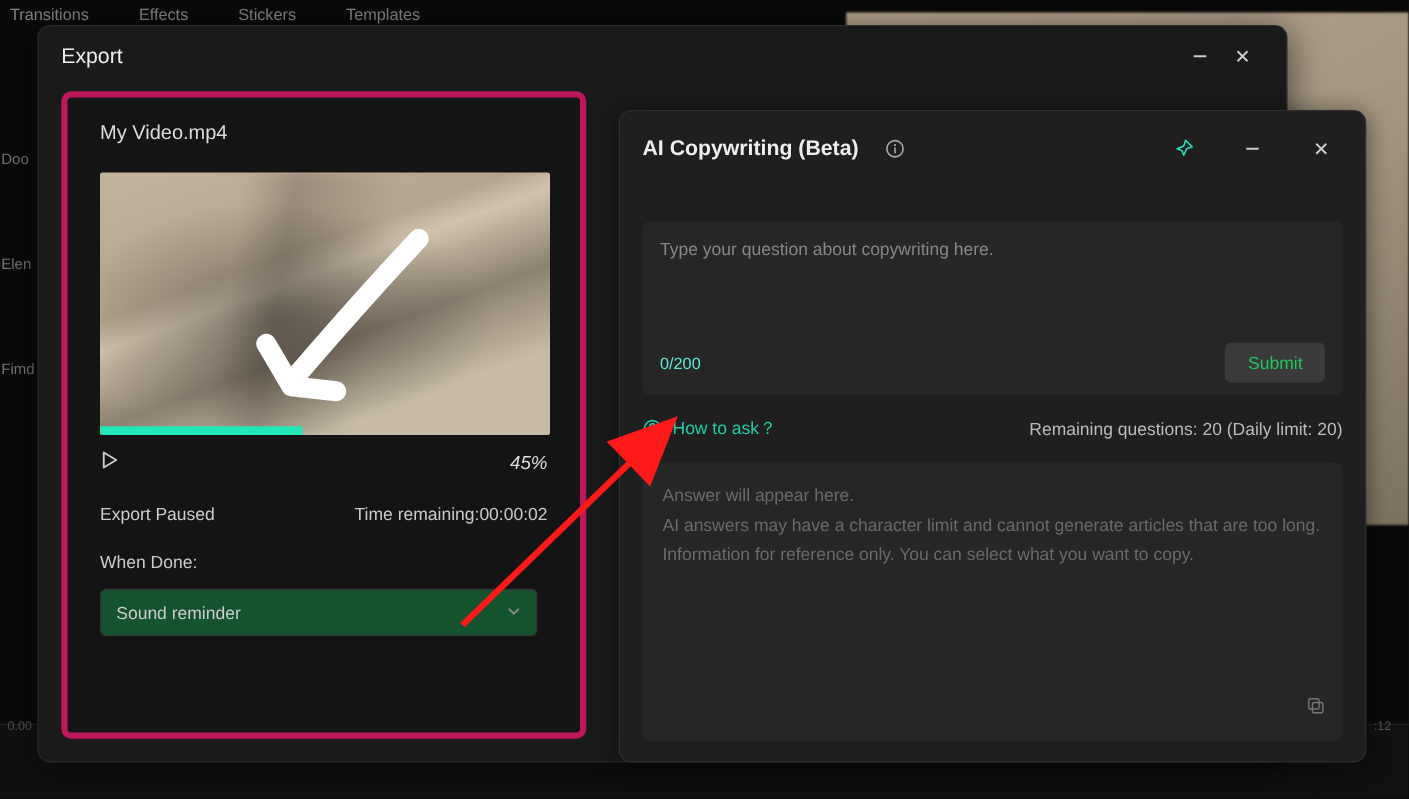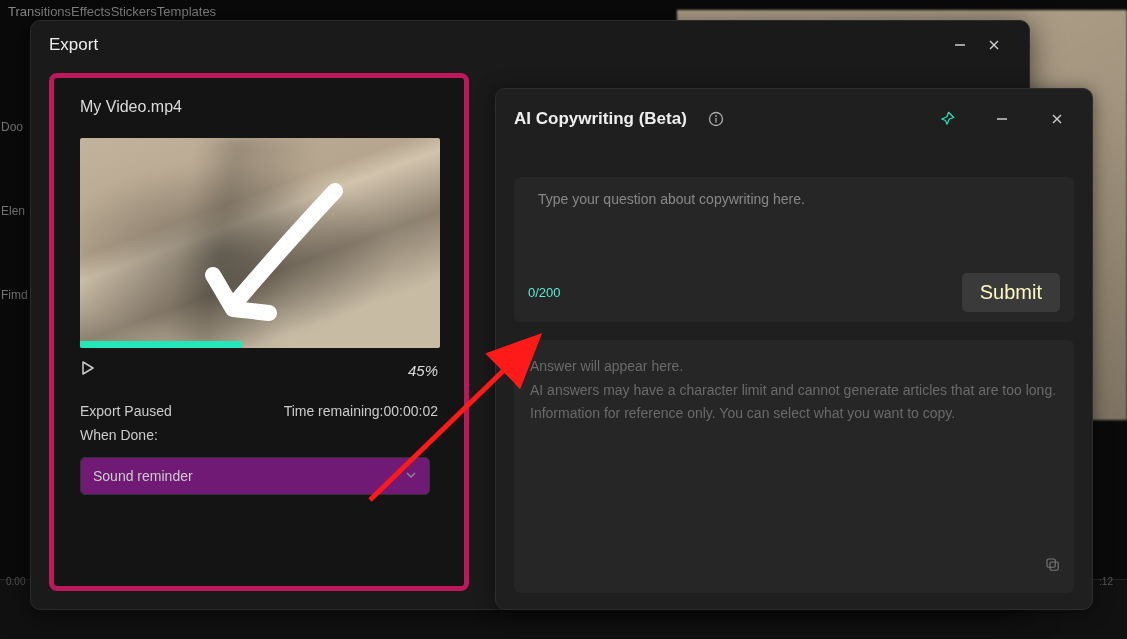--- a/index.html
+++ b/index.html
@@ -9,20 +9,21 @@
     background: #0a0a0a;
     color: #ccc;
     position: relative;
     overflow: hidden;
   }
   
   .bg-tabs {
     position: absolute;
     top: 0; left: 0;
     display: flex;
+    gap: 40px;
     padding: 4px 8px;
     font-size: 13px;
     color: #888;
   }
   .bg-tabs span { cursor: pointer; }
   .bg-right-preview {
     position: absolute;
     top: 10px; right: 0;
     width: 450px; height: 410px;
     background: linear-gradient(150deg, #b9a890 0%, #a3957f 50%, #7d7260 100%);
@@ -166,25 +167,25 @@
   .red-box {
     position: absolute;
     inset: -2px;
     border: 3px solid #ff1a1a;
     border-radius: 3px;
     pointer-events: none;
   }
   .when-done {
     font-size: 14px;
     color: #ccc;
-    margin-top: 8px;
+    margin-top: 22px;
   }
   .select-box {
     margin-top: 14px;
-    background: #701a75;
+    background: #14532d;
     border: 1px solid #333;
     border-radius: 5px;
     padding: 10px 12px;
     display: flex;
     align-items: center;
     justify-content: space-between;
     cursor: pointer;
     font-size: 14px;
     color: #ccc;
     width: 350px;
@@ -232,37 +233,36 @@
   }
   .question-input {
     width: 100%;
     min-height: 70px;
     background: transparent;
     border: none;
     outline: none;
     color: #ec4899;
     font-size: 14px;
     resize: none;
-    margin-left: 10px;
   }
   .question-input::placeholder { color: #888; }
   .question-footer {
     display: flex;
     align-items: center;
     justify-content: space-between;
     margin-top: 8px;
   }
   .char-count { font-size: 13px; color: #5eead4; }
   .submit-btn {
     background: #3a3a3a;
-    color: #fef9c3;
+    color: #22c55e;
     border: none;
     border-radius: 5px;
     padding: 8px 18px;
-    font-size: 20px;
+    font-size: 14px;
     cursor: pointer;
   }
 
   .howto-row {
     display: flex;
     align-items: center;
     justify-content: space-between;
     margin-top: 18px;
     font-size: 14px;
   }
@@ -412,20 +412,31 @@
   </div>
 
   <div class="question-box">
     <textarea class="question-input" placeholder="Type your question about copywriting here." style=""></textarea>
     <div class="question-footer">
       <span class="char-count">0/200</span>
       <button class="submit-btn">Submit</button>
     </div>
   </div>
 
+  <div class="howto-row">
+    <div class="howto-left">
+      <svg width="16" height="16" viewBox="0 0 16 16">
+        <circle cx="8" cy="8" r="6.5" fill="none" stroke="currentColor" stroke-width="1.4"></circle>
+        <path d="M6 6 a2 2 0 1 1 3 1.7 c-0.8 0.5 -1 1 -1 1.8" fill="none" stroke="currentColor" stroke-width="1.3" stroke-linecap="round"></path>
+        <circle cx="8" cy="11.8" r="0.8" fill="currentColor"></circle>
+      </svg>
+      <span>How to ask？</span>
+    </div>
+    <span class="remaining">Remaining questions: 20 (Daily limit: 20)</span>
+  </div>
 
   <div class="answer-box">
     <div>Answer will appear here.</div>
     <div>AI answers may have a character limit and cannot generate articles that are too long.</div>
     <div>Information for reference only. You can select what you want to copy.</div>
     <span class="copy-icon">
       <svg width="18" height="18" viewBox="0 0 24 24">
           <rect x="8" y="8" width="11" height="11" rx="2" fill="none" stroke="currentColor" stroke-width="1.5"></rect>
           <rect x="4" y="4" width="11" height="11" rx="2" fill="none" stroke="currentColor" stroke-width="1.5"></rect>
         </svg>

